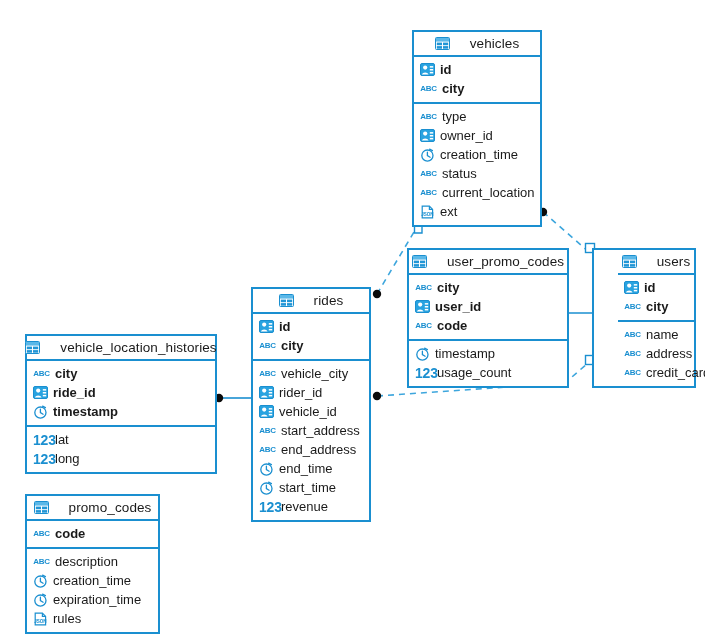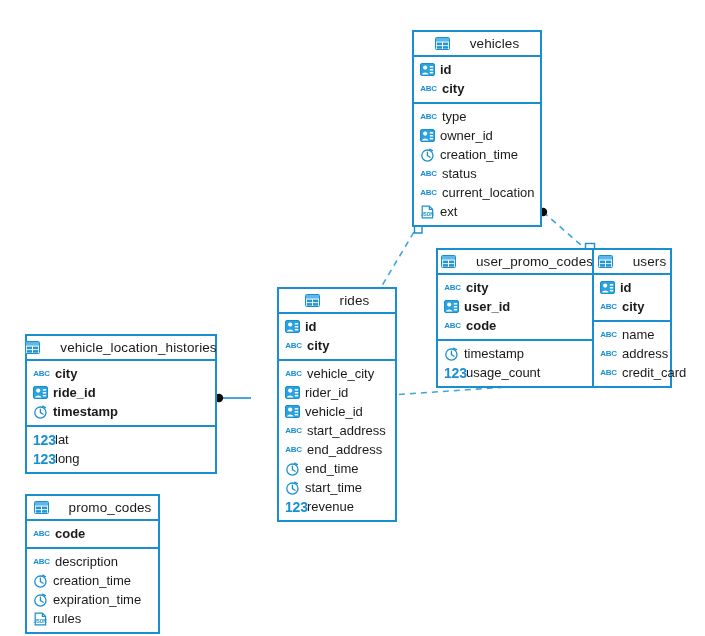--- a/index.html
+++ b/index.html
@@ -180,21 +180,21 @@
             <path d="M2.2 1.2 h7.2 l3.2 3.2 v8.4 h-10.4 z" fill="#ffffff" stroke="#1a8fd0" stroke-width="1.2"></path>
             <path d="M9.4 1.2 v3.2 h3.2" fill="none" stroke="#1a8fd0" stroke-width="1.2"></path>
             <text x="7.4" y="11.4" font-family="Liberation Sans, sans-serif" font-size="4.6" font-weight="bold" fill="#1a8fd0" text-anchor="middle">JSON</text>
           </svg>
         </span>
         <span class="field-name">ext</span>
       </div>
     </div>
   </div>
 
-  <div class="table-box" style="left:436px;top:248px;width:162px;">
+  <div class="table-box" style="left:407px;top:248px;width:162px;">
     <div class="tbl-header">
       <span class="ico">
         <svg width="15" height="13" viewBox="0 0 15 13">
           <rect x="0.5" y="0.5" width="14" height="12" rx="1" fill="#ffffff" stroke="#1a8fd0"></rect>
           <rect x="1" y="1" width="13" height="3.6" fill="#5bb8e8"></rect>
           <rect x="1.8" y="5.6" width="5.2" height="2.6" fill="#2196d6"></rect>
           <rect x="8" y="5.6" width="5.2" height="2.6" fill="#2196d6"></rect>
           <rect x="1.8" y="9.1" width="5.2" height="2.6" fill="#2196d6"></rect>
           <rect x="8" y="9.1" width="5.2" height="2.6" fill="#2196d6"></rect>
         </svg>
@@ -235,21 +235,21 @@
         </span>
         <span class="field-name">timestamp</span>
       </div>
       <div class="field-row">
         <span class="ico ico-123 ico-text">123</span>
         <span class="field-name">usage_count</span>
       </div>
     </div>
   </div>
 
-  <div class="table-box" style="left:592px;top:248px;width:80px;">
+  <div class="table-box" style="left:592px;top:248px;width:104px;padding-left:24px;">
     <div class="tbl-header">
       <span class="ico">
         <svg width="15" height="13" viewBox="0 0 15 13">
           <rect x="0.5" y="0.5" width="14" height="12" rx="1" fill="#ffffff" stroke="#1a8fd0"></rect>
           <rect x="1" y="1" width="13" height="3.6" fill="#5bb8e8"></rect>
           <rect x="1.8" y="5.6" width="5.2" height="2.6" fill="#2196d6"></rect>
           <rect x="8" y="5.6" width="5.2" height="2.6" fill="#2196d6"></rect>
           <rect x="1.8" y="9.1" width="5.2" height="2.6" fill="#2196d6"></rect>
           <rect x="8" y="9.1" width="5.2" height="2.6" fill="#2196d6"></rect>
         </svg>
@@ -284,21 +284,21 @@
         <span class="ico ico-abc ico-text">ABC</span>
         <span class="field-name">address</span>
       </div>
       <div class="field-row">
         <span class="ico ico-abc ico-text">ABC</span>
         <span class="field-name">credit_card</span>
       </div>
     </div>
   </div>
 
-  <div class="table-box" style="left:251px;top:287px;width:120px;margin-left:26px;">
+  <div class="table-box" style="left:251px;top:287px;width:120px;">
     <div class="tbl-header">
       <span class="ico">
         <svg width="15" height="13" viewBox="0 0 15 13">
           <rect x="0.5" y="0.5" width="14" height="12" rx="1" fill="#ffffff" stroke="#1a8fd0"></rect>
           <rect x="1" y="1" width="13" height="3.6" fill="#5bb8e8"></rect>
           <rect x="1.8" y="5.6" width="5.2" height="2.6" fill="#2196d6"></rect>
           <rect x="8" y="5.6" width="5.2" height="2.6" fill="#2196d6"></rect>
           <rect x="1.8" y="9.1" width="5.2" height="2.6" fill="#2196d6"></rect>
           <rect x="8" y="9.1" width="5.2" height="2.6" fill="#2196d6"></rect>
         </svg>

